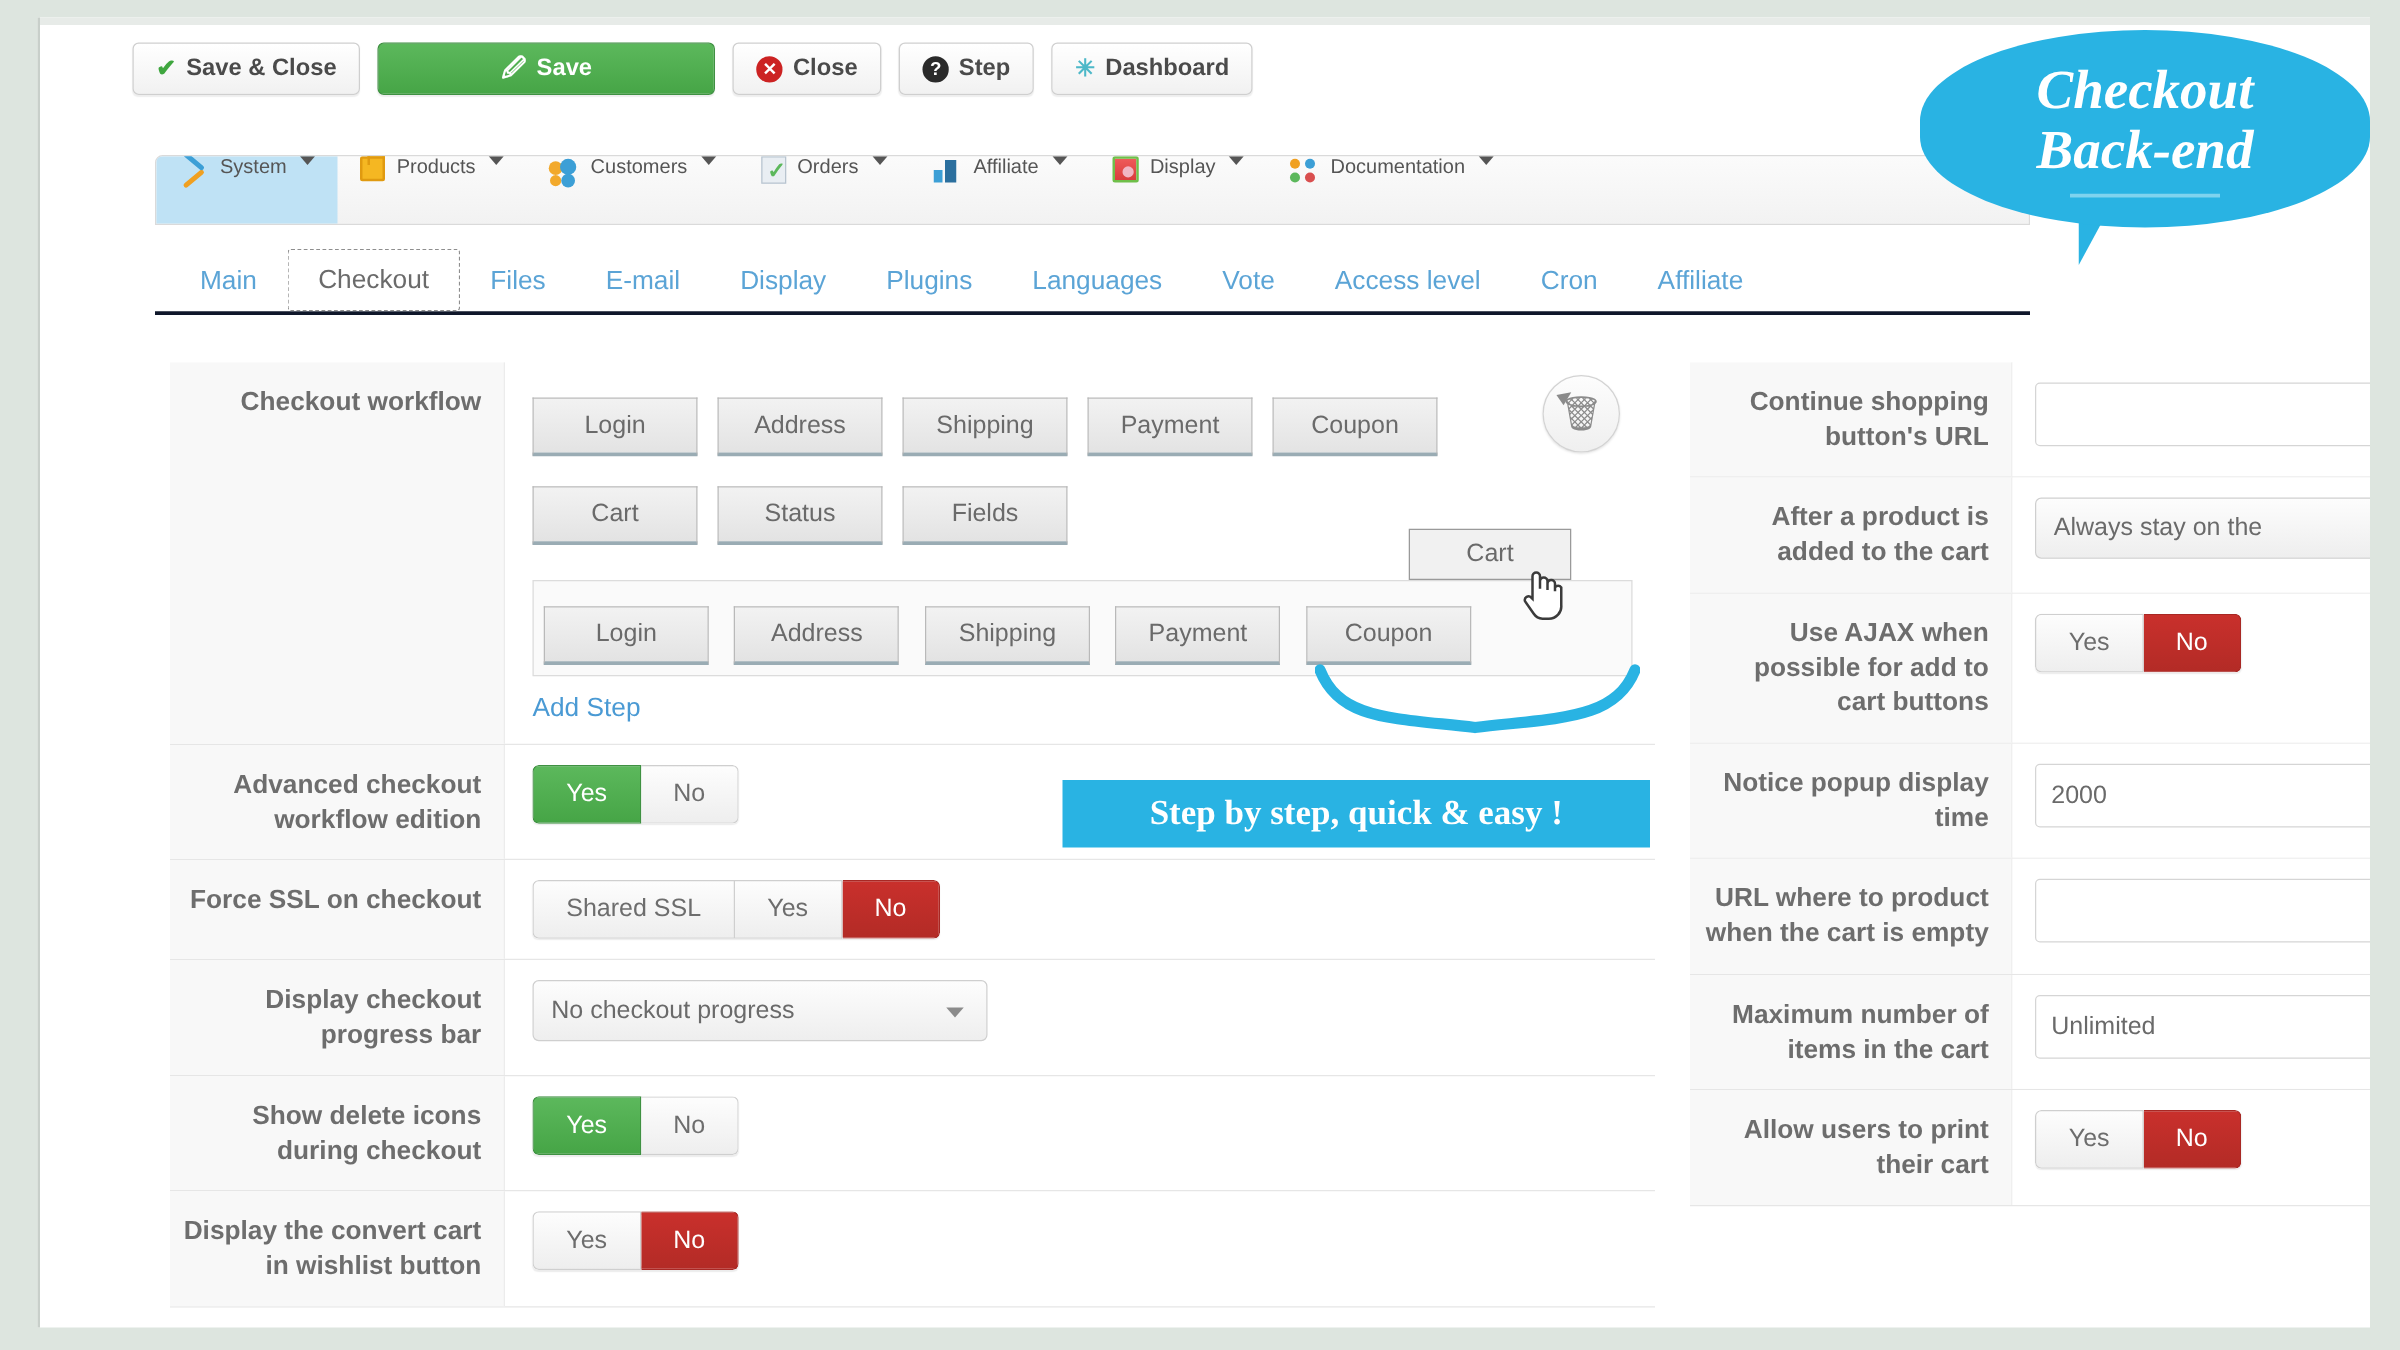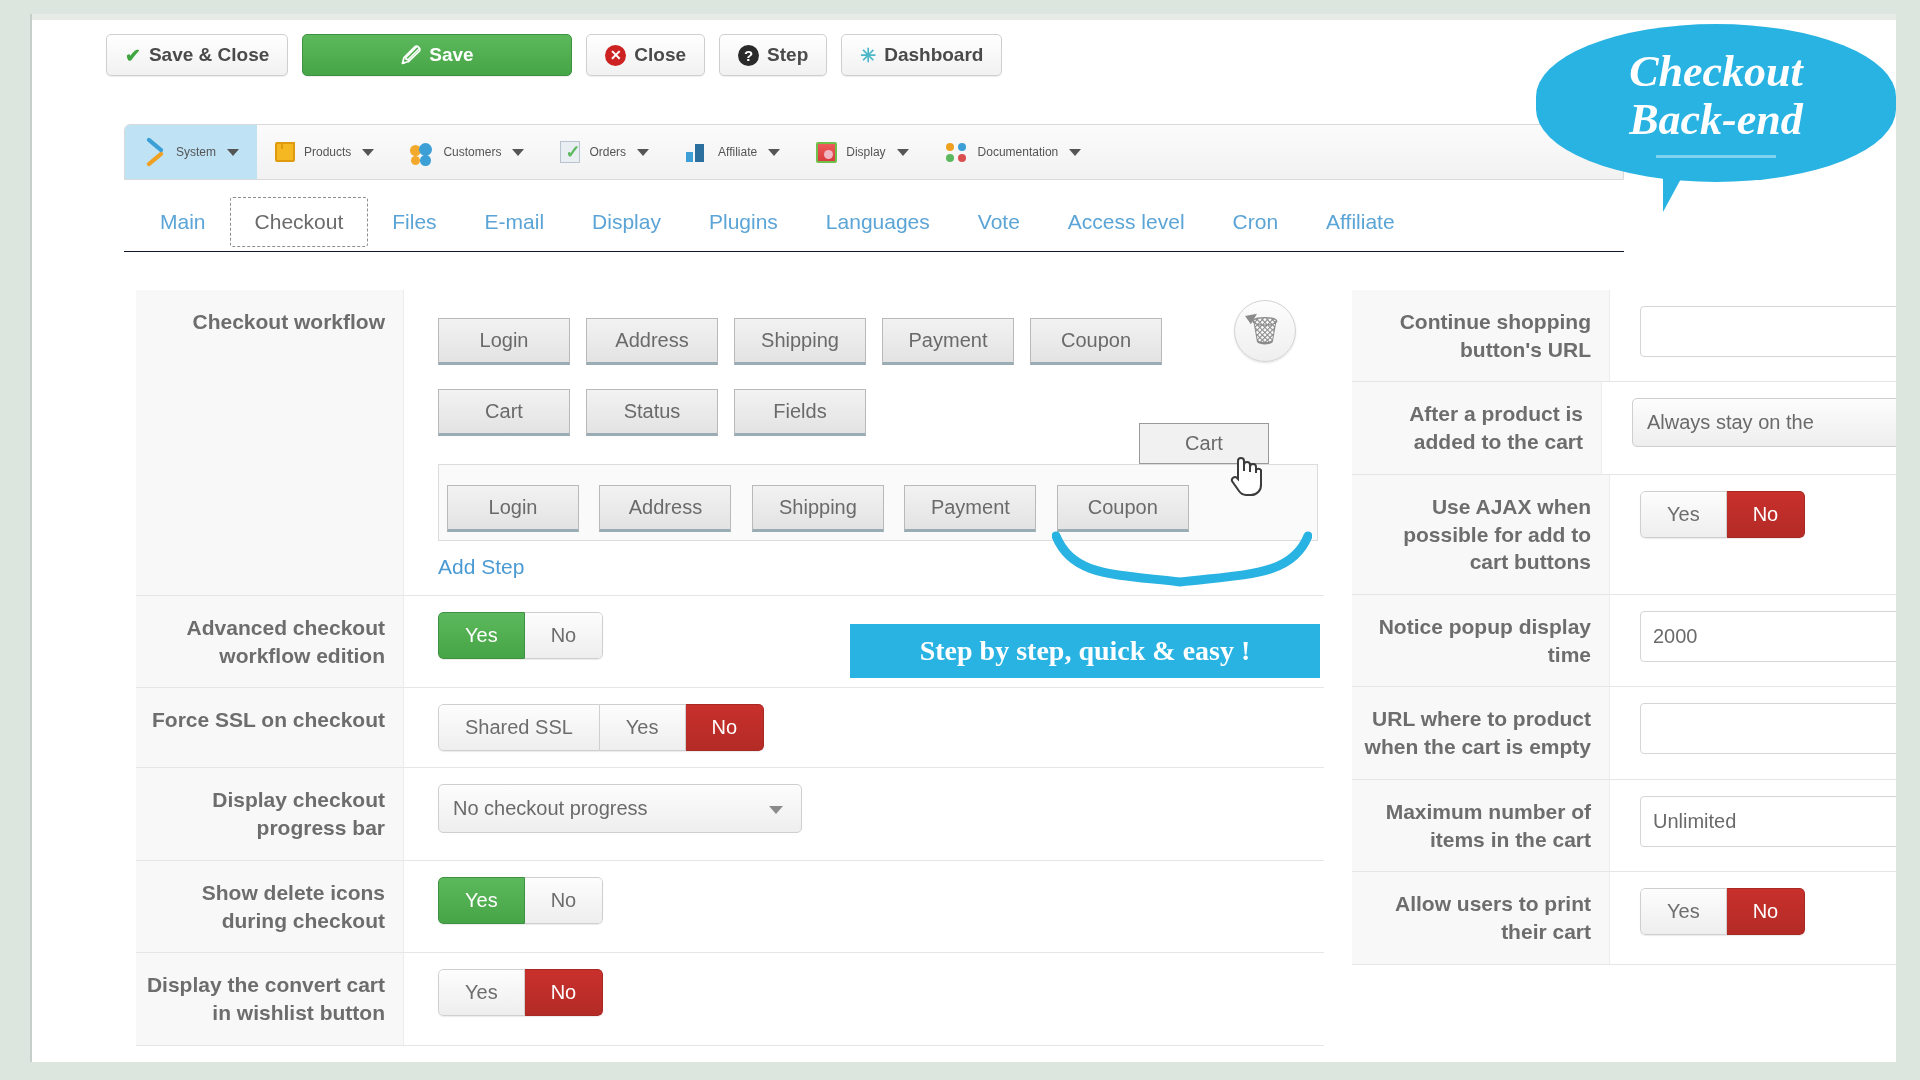--- a/index.html
+++ b/index.html
@@ -78,23 +78,23 @@
     position: absolute;
     left: 92px; top: 110px;
     width: 1500px; height: 56px;
     background: linear-gradient(#fbfbfb, #f2f2f2);
     border: 1px solid #dadada;
     border-radius: 6px 6px 0 0;
     display: flex; align-items: stretch;
     overflow: hidden;
   }
   .modtab {
-    display: flex; align-items: center; gap: 9px;
+    display: flex; gap: 9px;
     padding: 0 18px;
-    font-size: 12px;
+    font-size: 16px;
     color: #555;
     cursor: pointer;
     white-space: nowrap;
   }
   .modtab.active { background: #bfe2f5; }
   .caret {
     width: 0; height: 0;
     border-left: 6px solid transparent;
     border-right: 6px solid transparent;
     border-top: 7px solid #555;
@@ -131,44 +131,44 @@
   .mico-docs:before {
     content:""; position:absolute; left:1px; top:2px; width:8px; height:8px; border-radius:50%; background:#f0a020;
     box-shadow: 12px 0 0 #3c9fd6, 0 11px 0 #5cb85c, 12px 11px 0 #d94f4f;
   }
 
   
   #subtabs {
     position: absolute;
     left: 92px; top: 178px;
     width: 1500px; height: 60px;
-    display: flex; align-items: center;
+    display: flex; align-items: flex-end;
     padding-left: 12px;
-    border-bottom: 1px solid #0f172a;
+    border-bottom: 3px solid #0f172a;
   }
   .subtab {
     padding: 12px 24px;
     font-size: 21px;
     color: #5ba4d6;
     cursor: pointer;
     white-space: nowrap;
   }
   .subtab.active {
     color: #6b6b6b;
     background: #ffffff;
     border: 1px dashed #8e8e8e;
     border-radius: 3px;
   }
 
   
   .pane { position: absolute; top: 276px; }
   #pane-left  { left: 104px;  width: 1188px; }
   #pane-right { left: 1320px; width: 620px; }
 
-  .row { display: flex; border-bottom: 1px solid #e6e6e6; gap: 12px; }
+  .row { display: flex; border-bottom: 1px solid #e6e6e6; }
   .rowlabel {
     width: 268px;
     padding: 18px 18px 18px 8px;
     text-align: right;
     font-size: 21px;
     font-weight: bold;
     color: #6d6d6d;
     line-height: 1.32;
     background: #f8f8f8;
     border-right: 1px solid #ececec;

